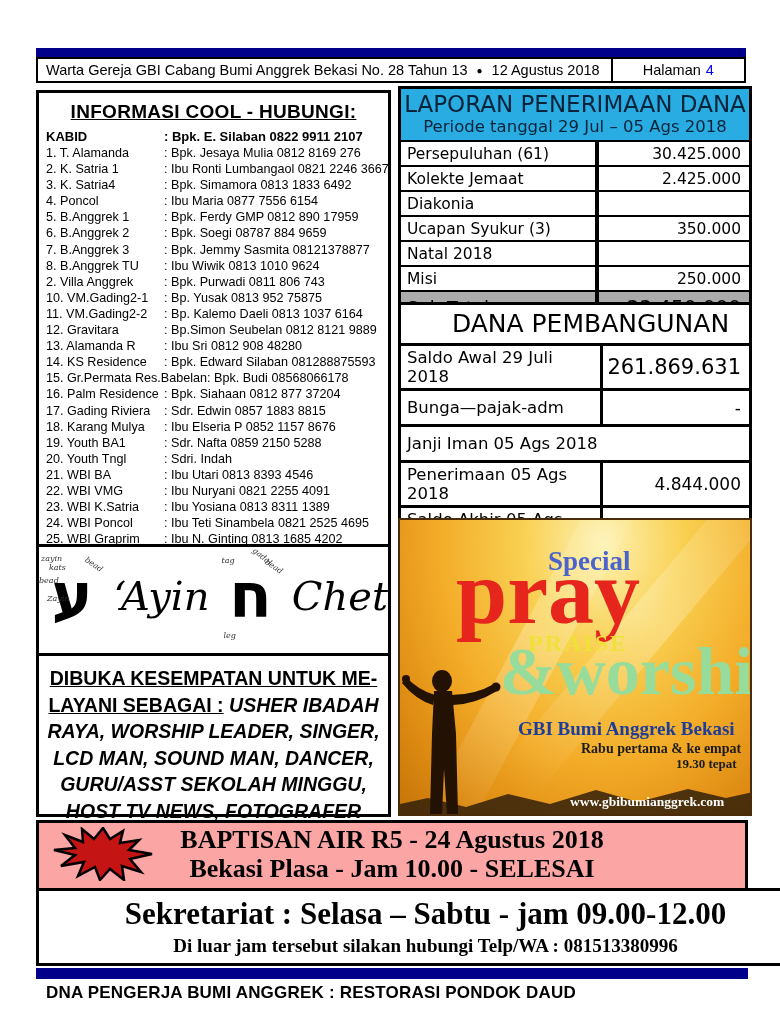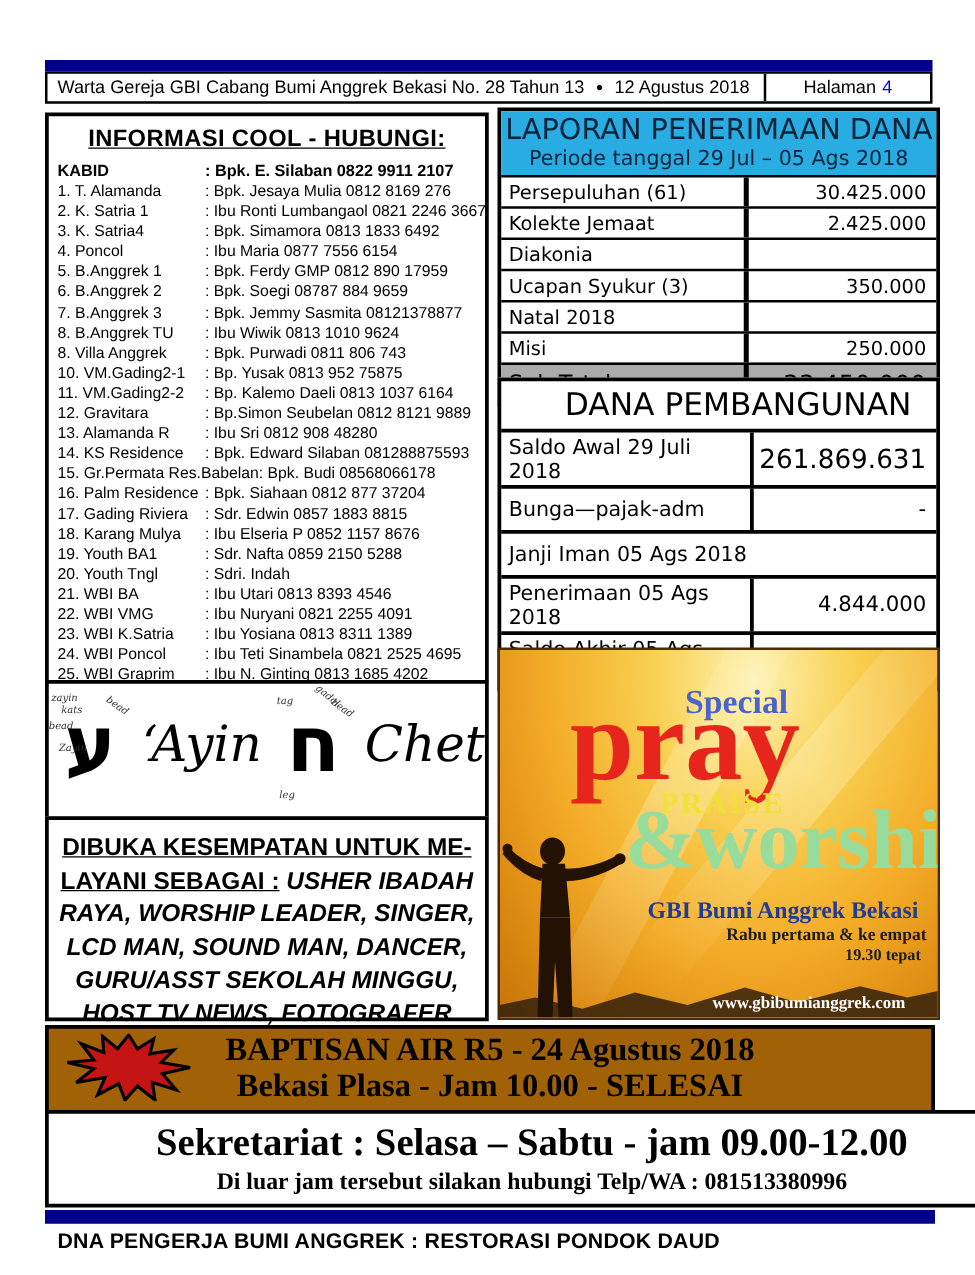--- a/index.html
+++ b/index.html
@@ -76,21 +76,21 @@
   .p-worship{top:124px;left:100px;font-size:68px;line-height:54px;color:#97dc9b;font-weight:normal;}
   .p-org{top:198px;left:118px;font-size:19px;color:#1e3d99;}
   .p-sched1{top:221px;left:181px;font-size:14px;color:#1b1b1b;}
   .p-sched2{top:236px;left:276px;font-size:13px;color:#1b1b1b;}
   .p-web{bottom:4px;left:170px;font-size:13.5px;color:#ffffff;font-family:"Liberation Sans",sans-serif;}
   .person-svg{position:absolute;left:0;bottom:0;}
   .mtn-svg{position:absolute;left:0;bottom:0;}
 
   
   .baptisan{position:absolute;left:36px;top:820px;width:712px;height:75px;border:3px solid #000;
-            box-sizing:border-box;background:#a16207;}
+            box-sizing:border-box;background:#fca5a5;}
   .baptisan .star-wrap{position:absolute;left:14px;top:4px;}
   .baptisan .bapt-text{position:absolute;left:0;top:2px;width:100%;text-align:center;
             font-family:"Liberation Serif",serif;font-weight:bold;font-size:26px;line-height:29px;}
 
   
   .sekretariat{position:absolute;left:36px;top:888px;width:779px;height:78px;border:3px solid #000;
                box-sizing:border-box;text-align:center;font-family:"Liberation Serif",serif;font-weight:bold;background:#fff;}
   .sek-1{font-size:31px;line-height:42px;margin-top:2px;}
   .sek-2{font-size:19px;line-height:22px;}
 
@@ -149,21 +149,21 @@
         </div>
         <div class="cool-row">
           <span class="area">7. B.Anggrek 3</span>
           <span class="contact">: Bpk. Jemmy Sasmita 08121378877</span>
         </div>
         <div class="cool-row">
           <span class="area">8. B.Anggrek TU</span>
           <span class="contact">: Ibu Wiwik 0813 1010 9624</span>
         </div>
         <div class="cool-row">
-          <span class="area">8. Villa Anggrek</span>
+          <span class="area">2. Villa Anggrek</span>
           <span class="contact">: Bpk. Purwadi 0811 806 743</span>
         </div>
         <div class="cool-row">
           <span class="area">10. VM.Gading2-1</span>
           <span class="contact">: Bp. Yusak 0813 952 75875</span>
         </div>
         <div class="cool-row">
           <span class="area">11. VM.Gading2-2</span>
           <span class="contact">: Bp. Kalemo Daeli 0813 1037 6164</span>
         </div>

